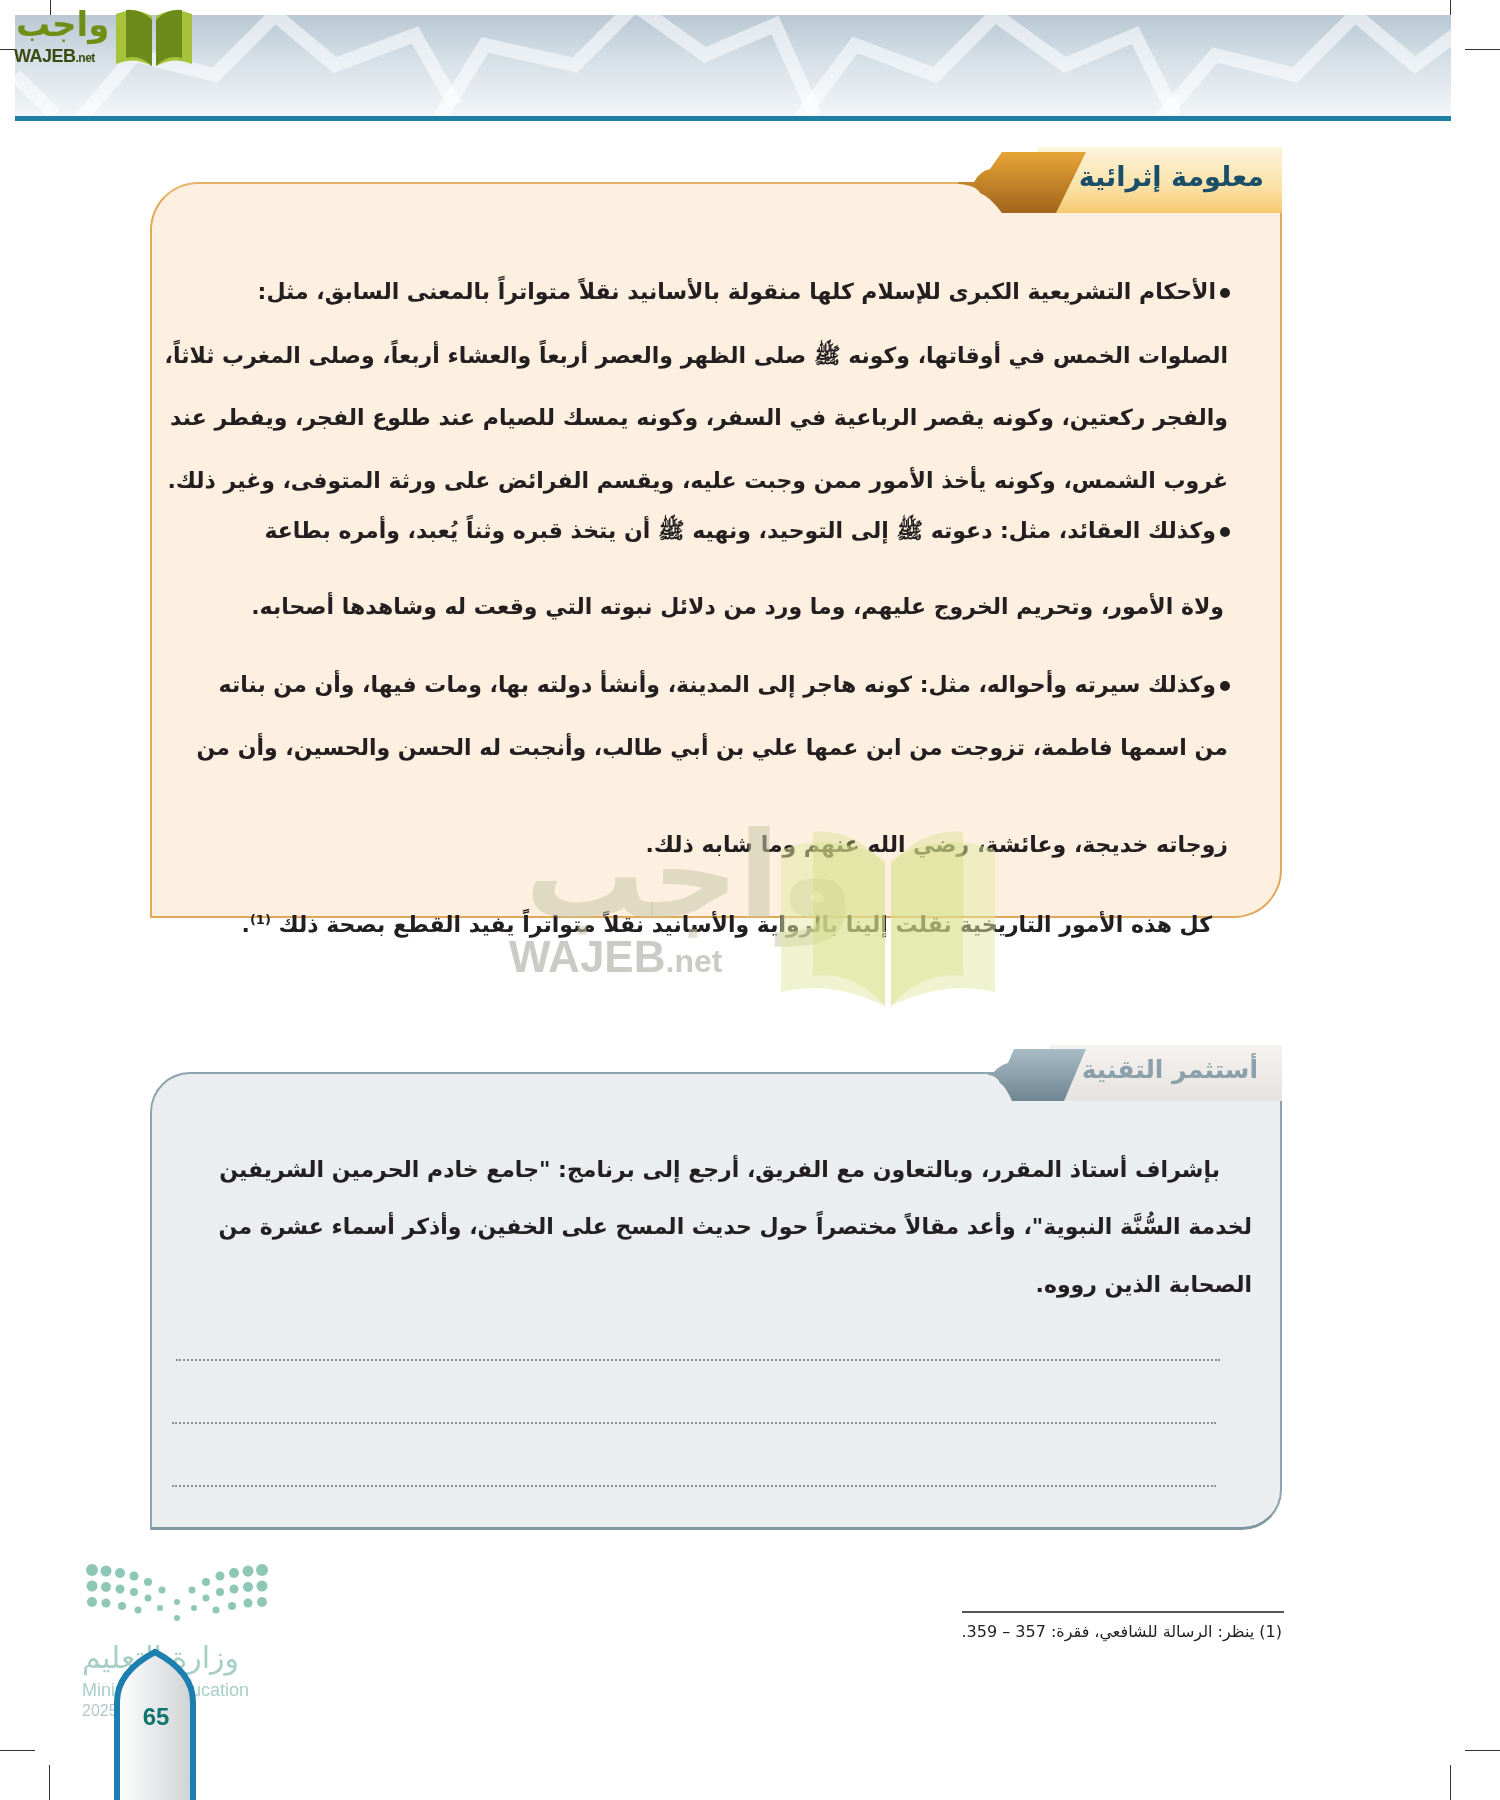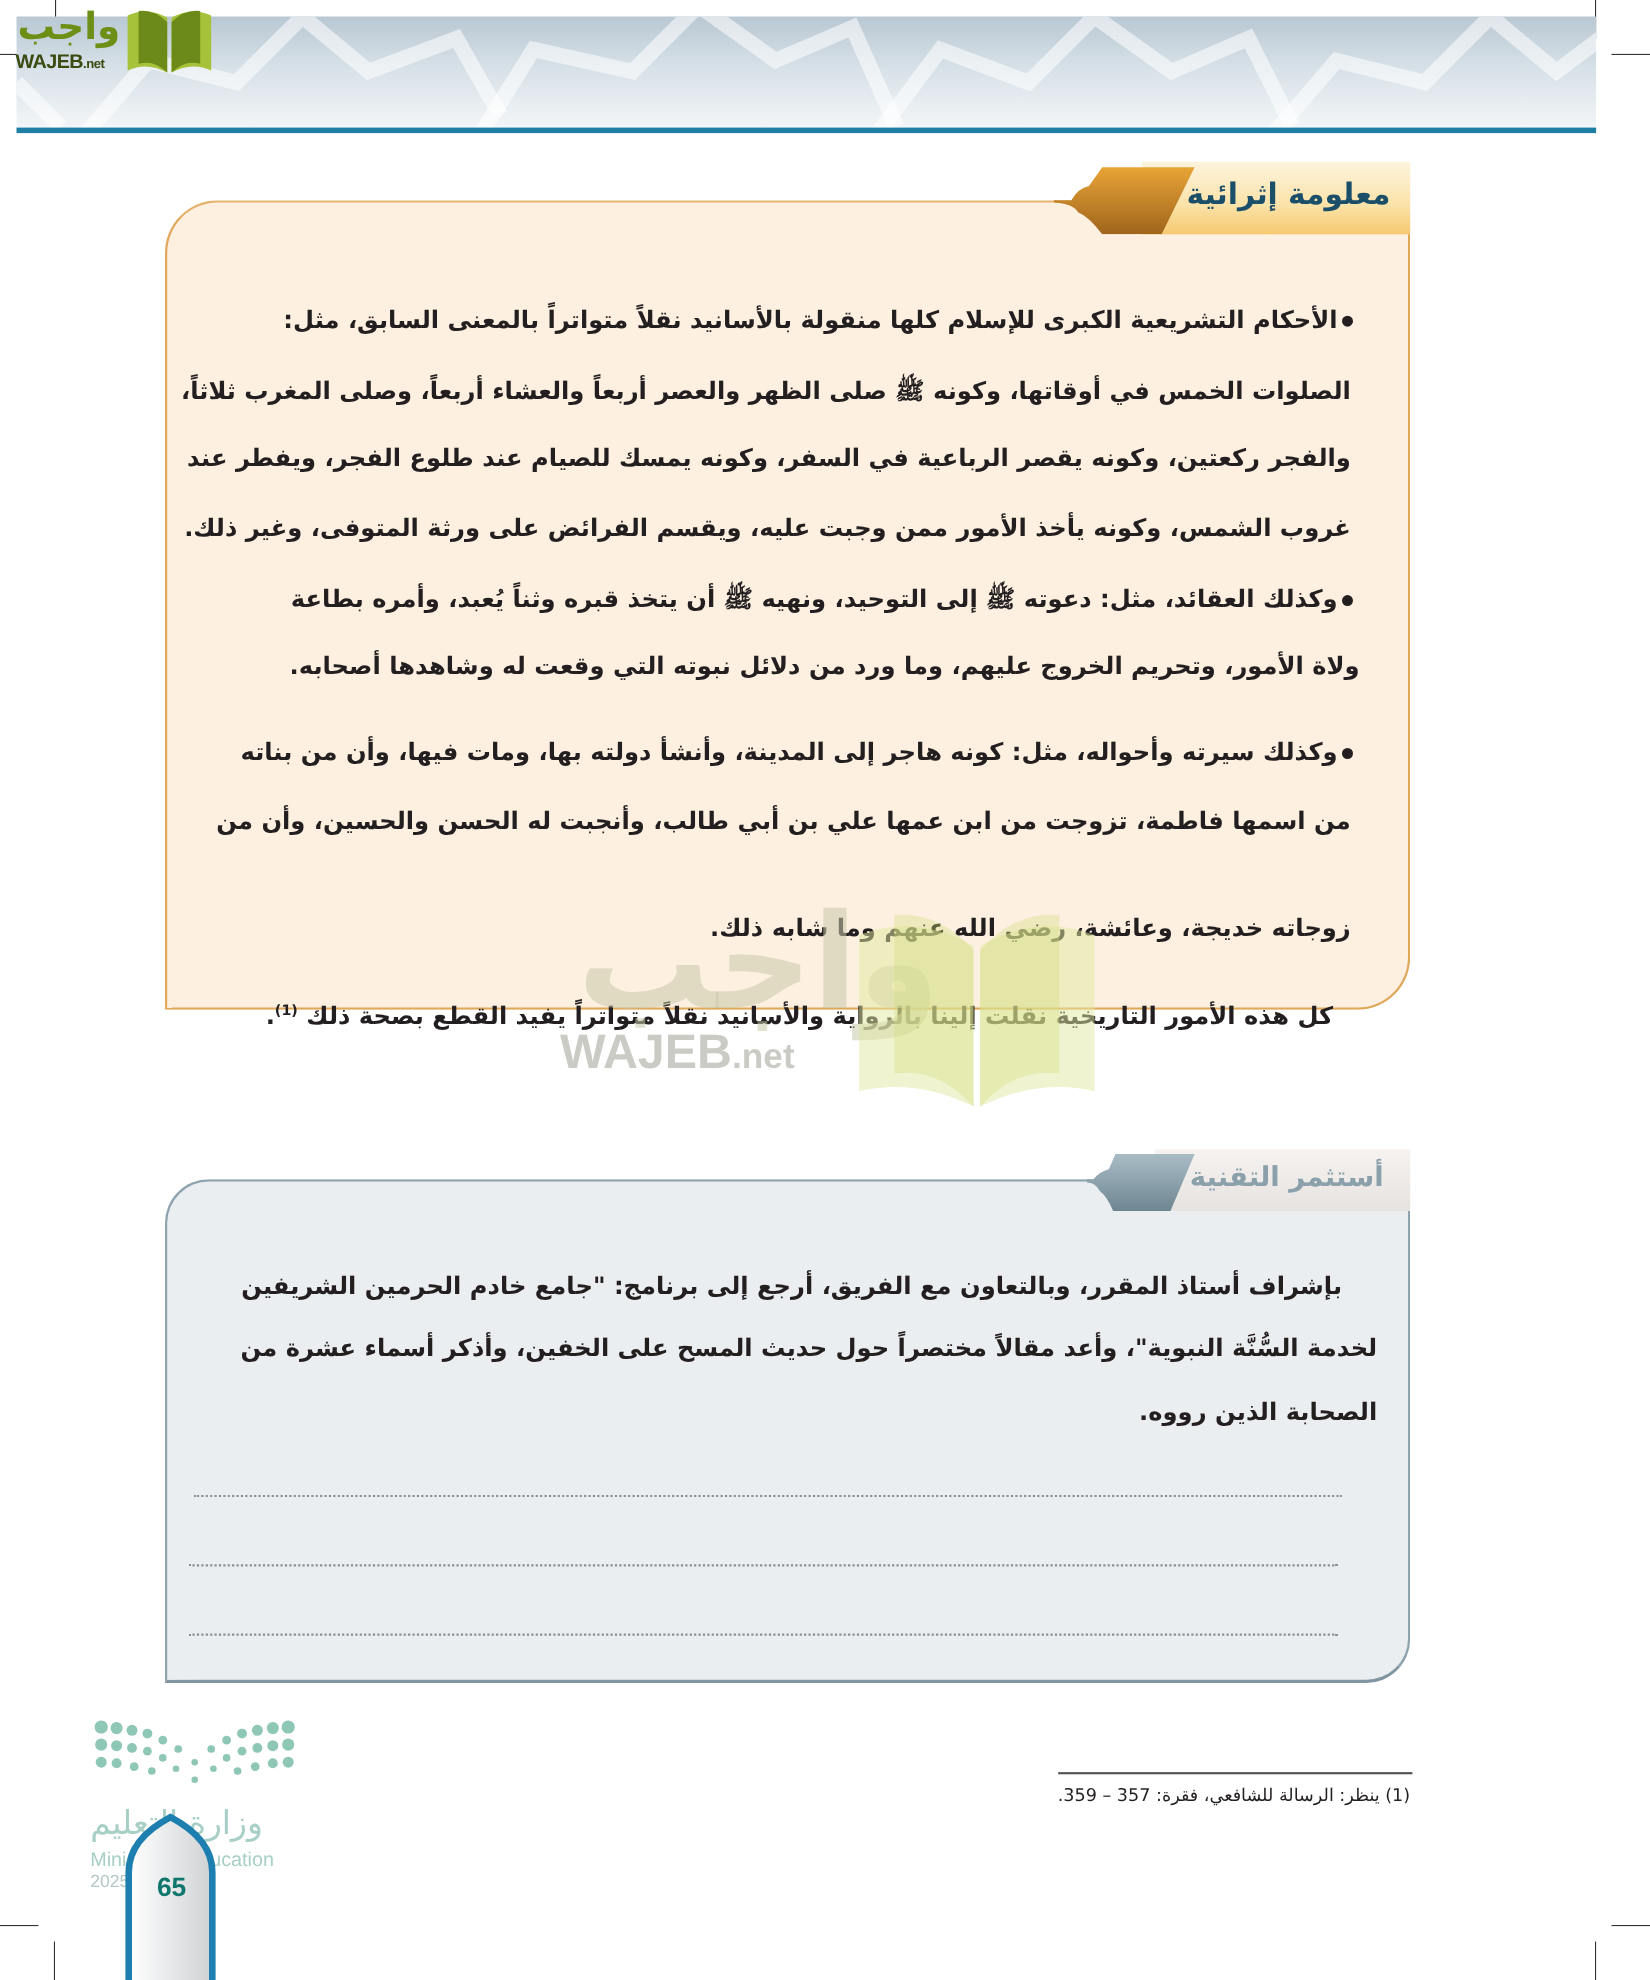--- a/index.html
+++ b/index.html
@@ -174,22 +174,22 @@
     </defs>
     <path d="M0 35 L16 35 Q22 24 32 22 L44 5 L128 5 L98 66 L44 66 Q32 50 22 46 Q18 38 0 37 Z" fill="url(#gold)"></path>
   </svg>
   <div class="tab-title">معلومة إثرائية</div>
 </div>
 
 <div class="body-text" style="right:270px;top:279px;"><span class="bullet-dot"></span><span>الأحكام التشريعية الكبرى للإسلام كلها منقولة بالأسانيد نقلاً متواتراً بالمعنى السابق، مثل:</span></div>
 <div class="body-text" style="right:272px;top:342px;"><span>الصلوات الخمس في أوقاتها، وكونه ﷺ صلى الظهر والعصر أربعاً والعشاء أربعاً، وصلى المغرب ثلاثاً،</span></div>
 <div class="body-text" style="right:272px;top:405px;"><span>والفجر ركعتين، وكونه يقصر الرباعية في السفر، وكونه يمسك للصيام عند طلوع الفجر، ويفطر عند</span></div>
 <div class="body-text" style="right:272px;top:468px;"><span>غروب الشمس، وكونه يأخذ الأمور ممن وجبت عليه، ويقسم الفرائض على ورثة المتوفى، وغير ذلك.</span></div>
-<div class="body-text" style="right:270px;top:531px;"><span class="bullet-dot"></span><span>وكذلك العقائد، مثل: دعوته ﷺ إلى التوحيد، ونهيه ﷺ أن يتخذ قبره وثناً يُعبد، وأمره بطاعة</span></div>
-<div class="body-text" style="right:264px;top:594px;margin-left:48px;"><span>ولاة الأمور، وتحريم الخروج عليهم، وما ورد من دلائل نبوته التي وقعت له وشاهدها أصحابه.</span></div>
+<div class="body-text" style="right:270px;top:517px;"><span class="bullet-dot"></span><span>وكذلك العقائد، مثل: دعوته ﷺ إلى التوحيد، ونهيه ﷺ أن يتخذ قبره وثناً يُعبد، وأمره بطاعة</span></div>
+<div class="body-text" style="right:276px;top:594px;margin-left:48px;"><span>ولاة الأمور، وتحريم الخروج عليهم، وما ورد من دلائل نبوته التي وقعت له وشاهدها أصحابه.</span></div>
 <div class="body-text" style="right:270px;top:672px;text-align:center;"><span class="bullet-dot"></span><span>وكذلك سيرته وأحواله، مثل: كونه هاجر إلى المدينة، وأنشأ دولته بها، ومات فيها، وأن من بناته</span></div>
 <div class="body-text" style="right:272px;top:735px;"><span>من اسمها فاطمة، تزوجت من ابن عمها علي بن أبي طالب، وأنجبت له الحسن والحسين، وأن من</span></div>
 <div class="body-text" style="right:272px;top:832px;"><span>زوجاته خديجة، وعائشة، رضي الله عنهم وما شابه ذلك.</span></div>
 <div class="body-text" style="right:288px;top:912px;"><span>كل هذه الأمور التاريخية نقلت إلينا بالرواية والأسانيد نقلاً متواتراً يفيد القطع بصحة ذلك</span> <sup class="fn">(1)</sup><span>.</span></div>
 
 <div class="watermark">
   <span class="wm-ar">واجب</span>
   <span class="wm-en"><span>WAJEB</span><small>.net</small></span>
   <svg width="230" height="190" viewBox="0 0 230 190">
     <path d="M8 30 Q60 10 112 40 L112 186 Q60 160 8 172 Z" fill="rgba(226,232,160,0.5)"></path>

